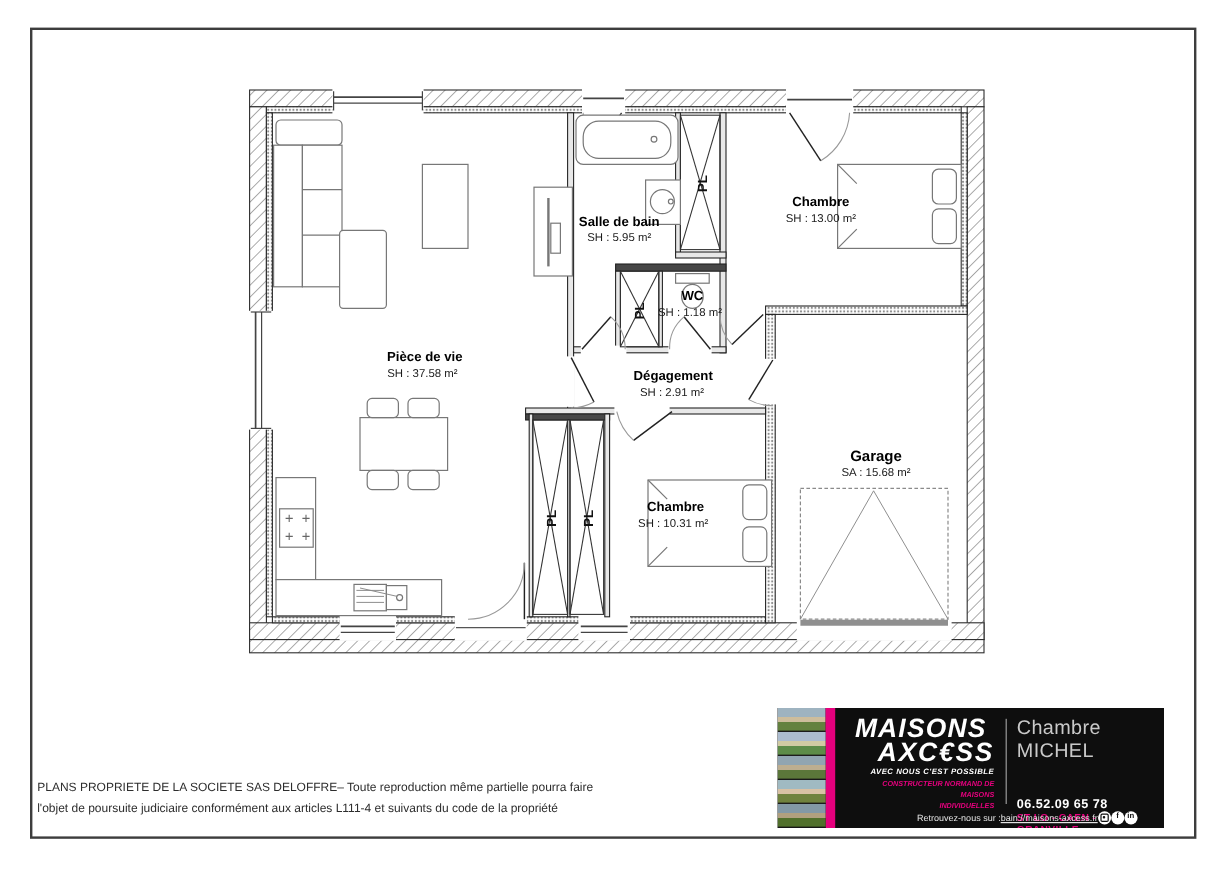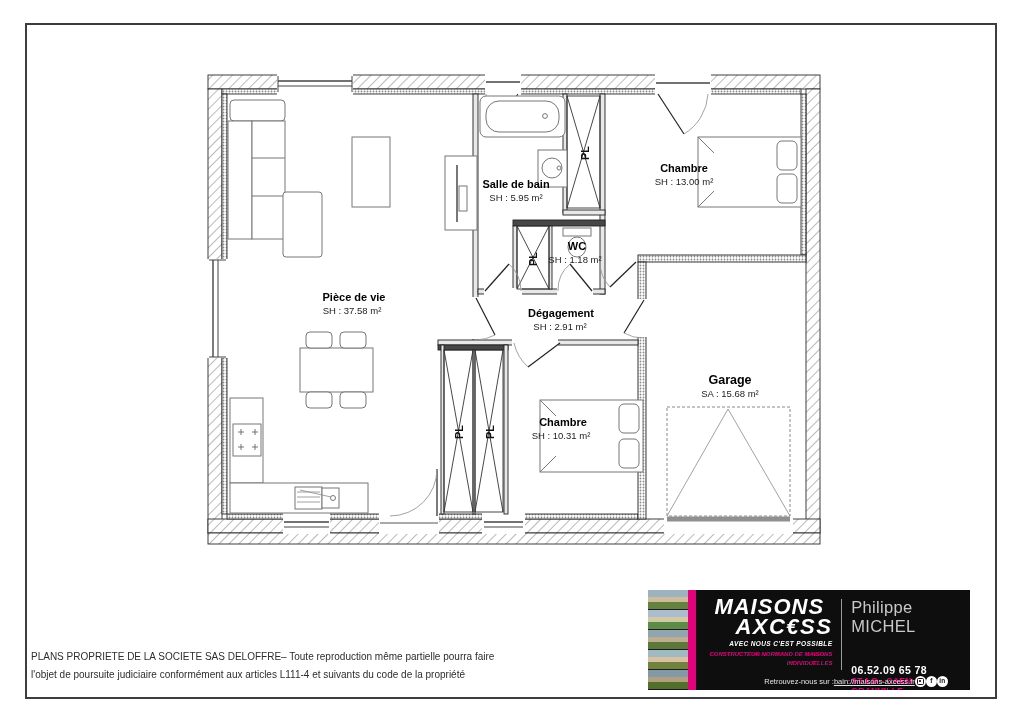--- a/index.html
+++ b/index.html
@@ -320,21 +320,21 @@
         <div class="brand-name1">MAISONS</div>
         <div class="brand-name2">AXC€SS</div>
         <div class="brand-tagline">AVEC NOUS C'EST POSSIBLE</div>
         <div class="brand-sub">
           <div>CONSTRUCTEUR NORMAND DE MAISONS</div>
           <div>INDIVIDUELLES</div>
         </div>
       </div>
       <div class="divider"></div>
       <div class="contact-col">
-        <div class="contact-name">Philippe MICHEL</div>
+        <div class="contact-name">Chambre MICHEL</div>
         <div class="contact-phone">06.52.09 65 78</div>
         <div class="contact-cities">ST LO - CAEN - GRANVILLE</div>
       </div>
       <div class="brand-footer">
         <span>Retrouvez-nous sur :</span>
         <span class="url">bain://maisons-axcess.fr</span>
         <span class="soc">
             <span class="ig-box"></span>
           </span>
         <span class="soc">f</span>

